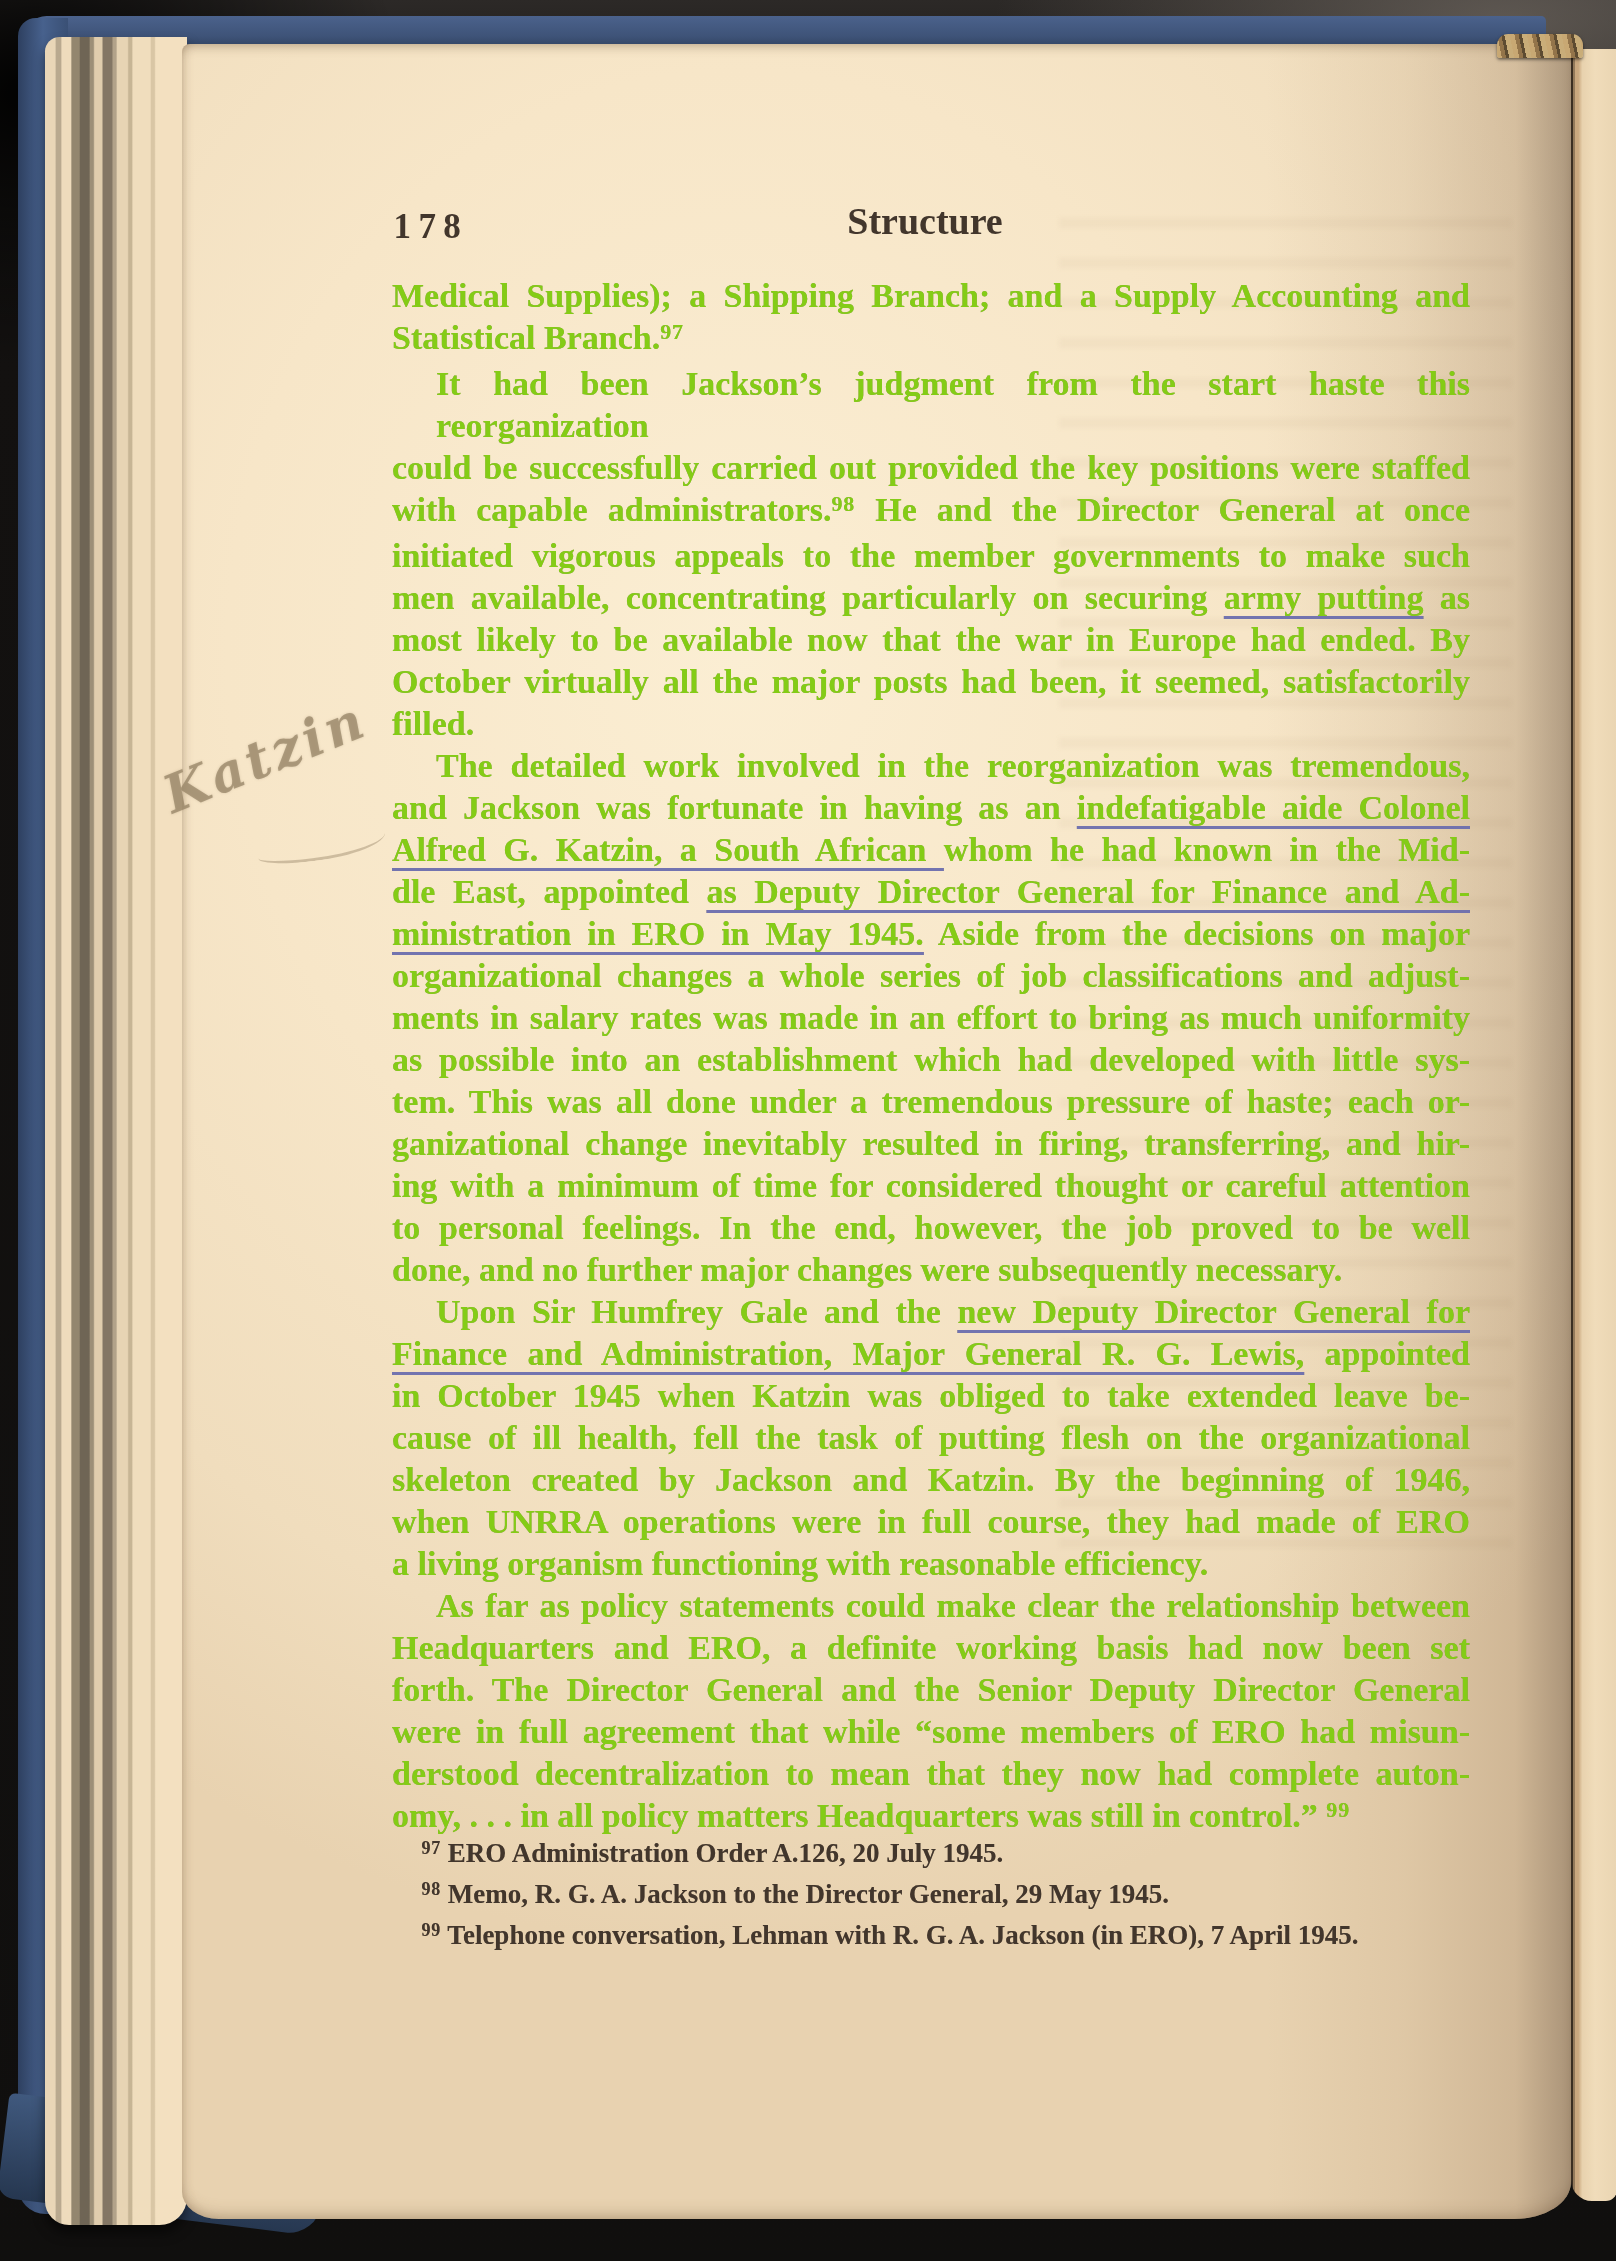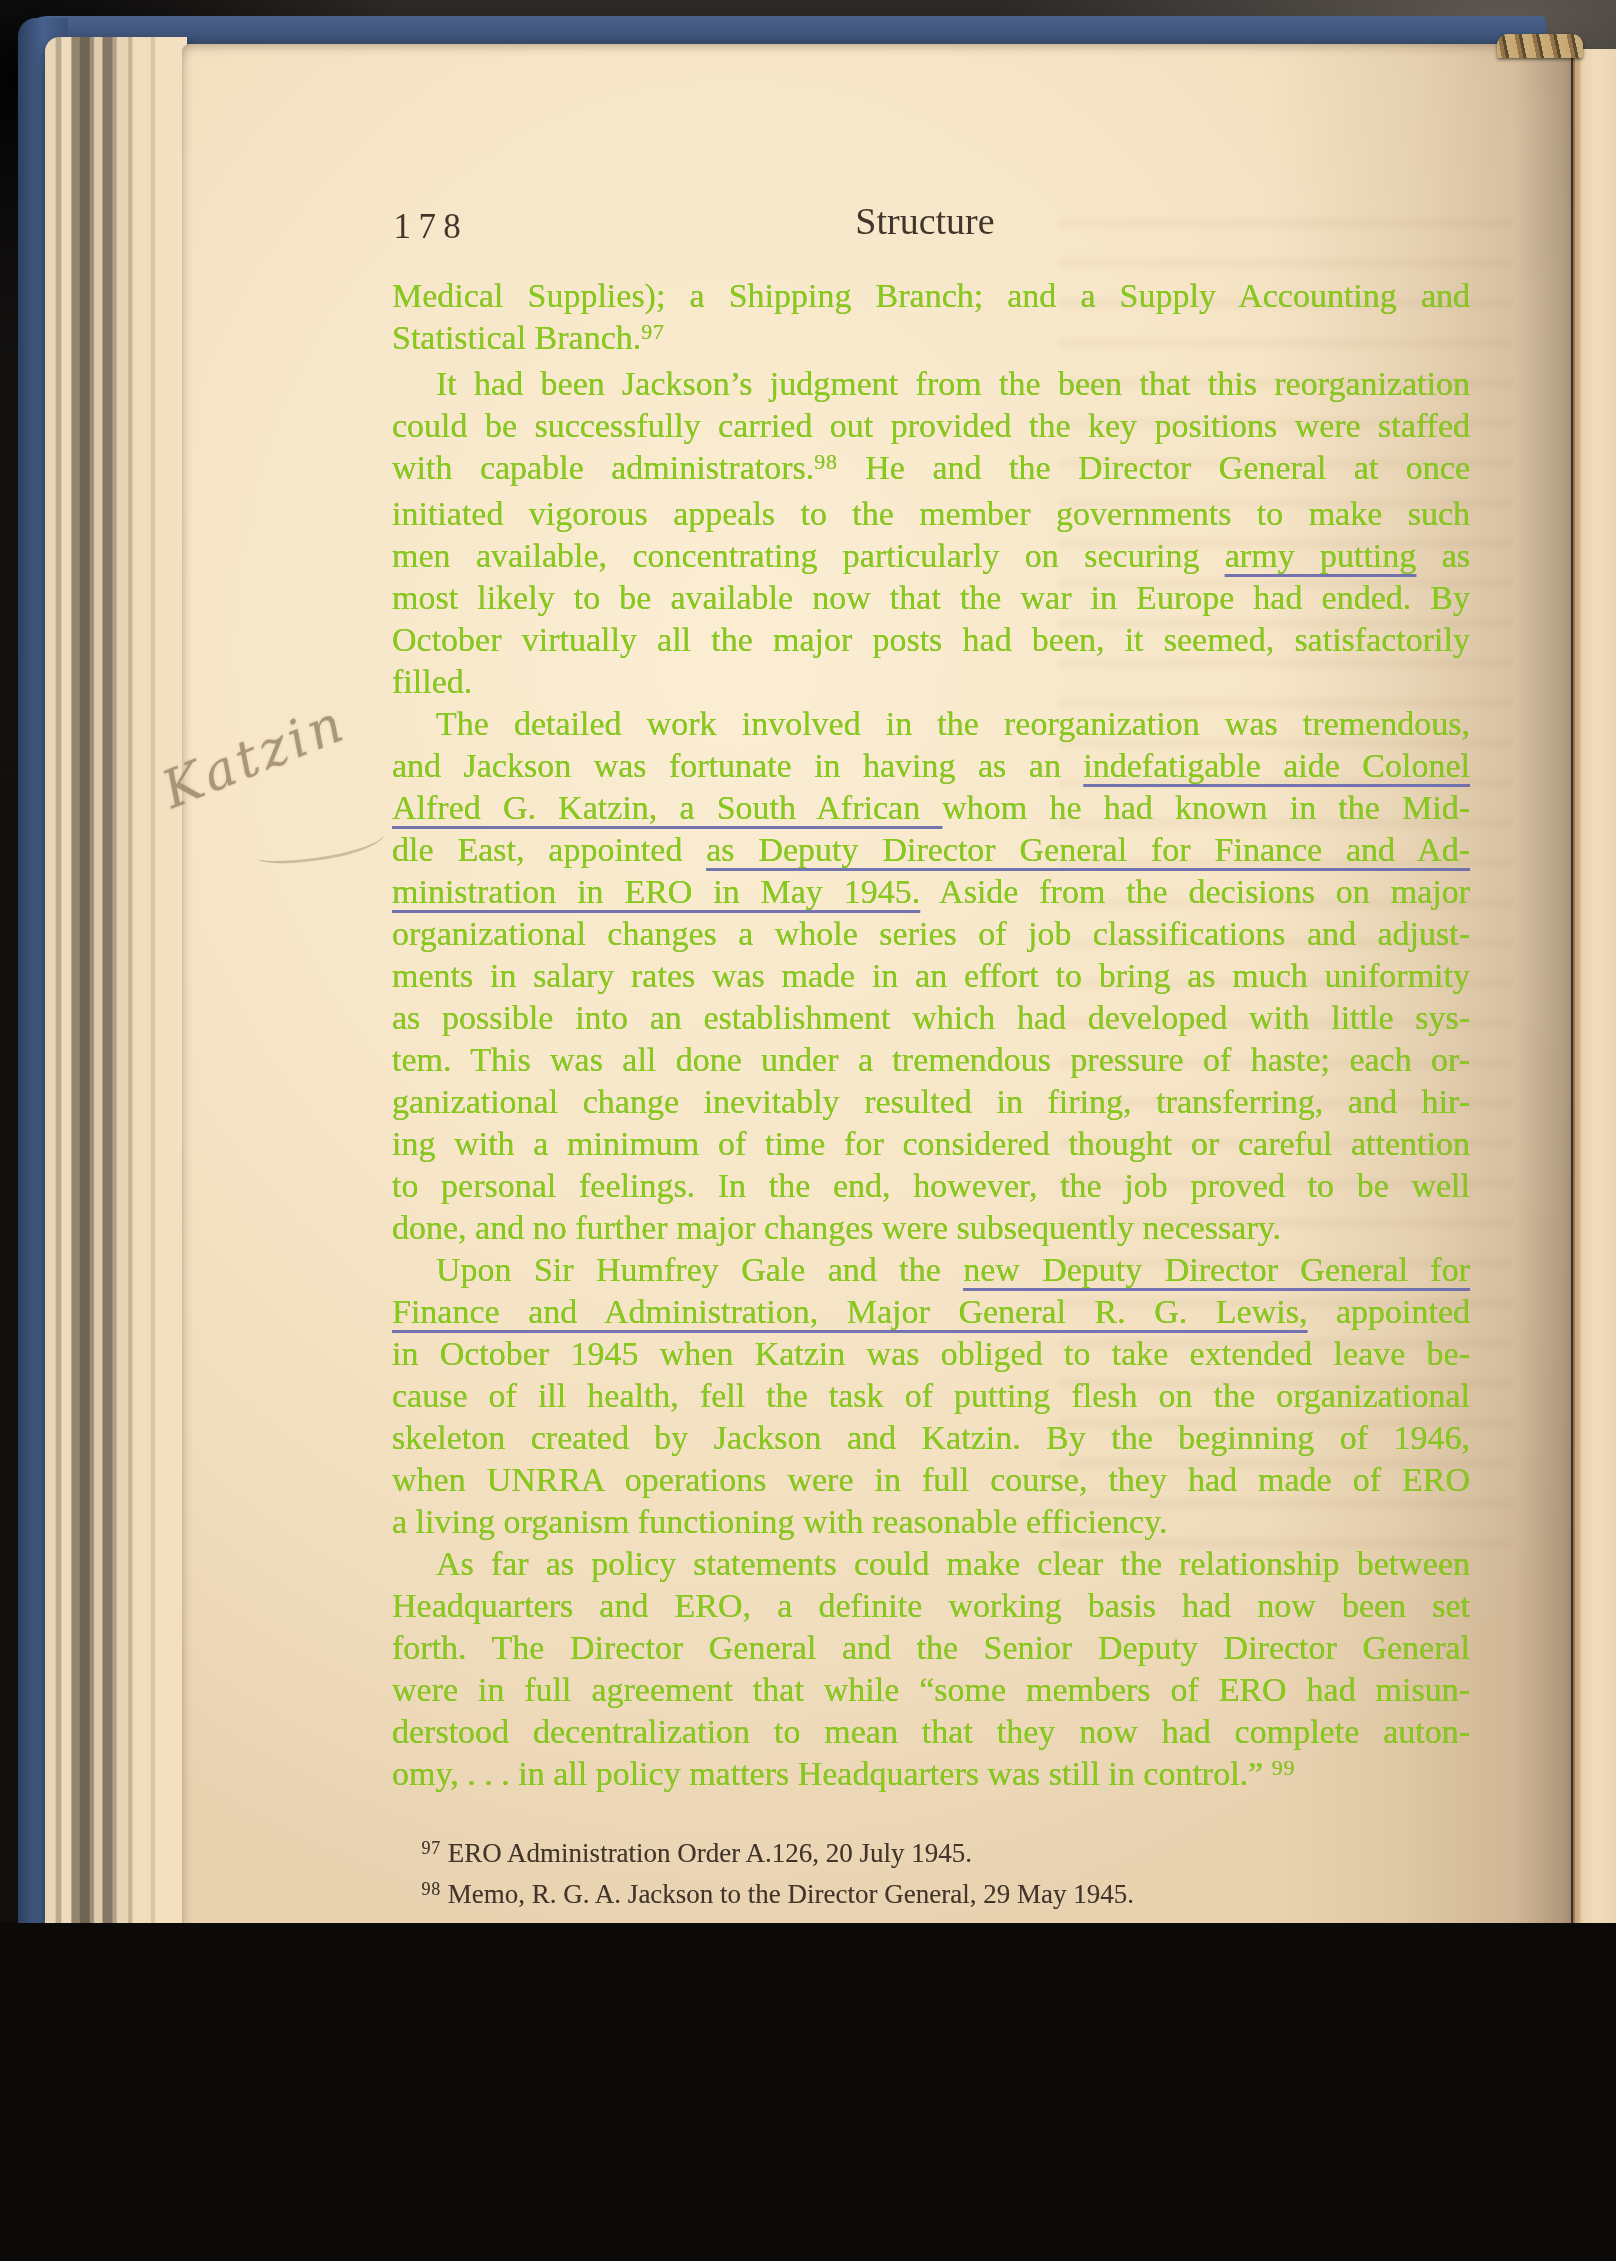--- a/index.html
+++ b/index.html
@@ -1,18 +1,18 @@
 <!DOCTYPE html>
 <html style="font-size:13px"><head>
 <meta charset="utf-8">
 <title>Book page 178 — Structure</title>
 <style>
   html,body{margin:0;padding:0;background:#0b0a09;}
-  .scene{position:relative;width:1617px;height:1923px;overflow:hidden;
-         font-family:"Liberation Serif","DejaVu Serif",serif;}
+  .scene{position:relative;width:1617px;height:2261px;overflow:hidden;
+         font-family:"Liberation Serif","DejaVu Serif",serif;font-weight:bold;}
 
   
   .backdrop{position:absolute;inset:0;
     background:
       radial-gradient(501px 372px at 2% 4%, rgba(0,0,0,0.95), rgba(0,0,0,0) 75%),
       radial-gradient(728px 275px at 93% 1%, rgba(122,114,106,0.65), rgba(122,114,106,0) 70%),
       linear-gradient(180deg,#2c2927 0px,#1b1917 105px,#131110 323px,#100f0e 100%);}
 
   
   .cover-top{position:absolute;left:24px;top:16px;width:1522px;height:37px;
@@ -115,21 +115,21 @@
   <div class="headband"></div>
 
   <div class="pagehead">
     <span class="pagenum">178</span>
     <span class="runhead">Structure</span>
   </div>
 
   <div id="text-block">
       <div class="line"><span>Medical Supplies); a Shipping Branch; and a Supply Accounting and</span></div>
       <div class="line nl"><span>Statistical Branch.</span><span class="sup">97</span></div>
-      <div class="line ind"><span>It had been Jackson’s judgment from the been that this reorganization</span></div>
+      <div class="line ind"><span>It had been Jackson’s judgment from the start haste this reorganization</span></div>
       <div class="line"><span>could be successfully carried out provided the key positions were staffed</span></div>
       <div class="line"><span>with capable administrators.</span><span class="sup">98</span><span> He and the Director General at once</span></div>
       <div class="line"><span>initiated vigorous appeals to the member governments to make such</span></div>
       <div class="line"><span>men available, concentrating particularly on securing </span><span class="u">army putting</span><span> as</span></div>
       <div class="line"><span>most likely to be available now that the war in Europe had ended. By</span></div>
       <div class="line"><span>October virtually all the major posts had been, it seemed, satisfactorily</span></div>
       <div class="line nl"><span>filled.</span></div>
       <div class="line ind"><span>The detailed work involved in the reorganization was tremendous,</span></div>
       <div class="line"><span>and Jackson was fortunate in having as an </span><span class="u">indefatigable aide Colonel</span></div>
       <div class="line"><span class="u">Alfred G. Katzin, a South African </span><span>whom he had known in the Mid-</span></div>

